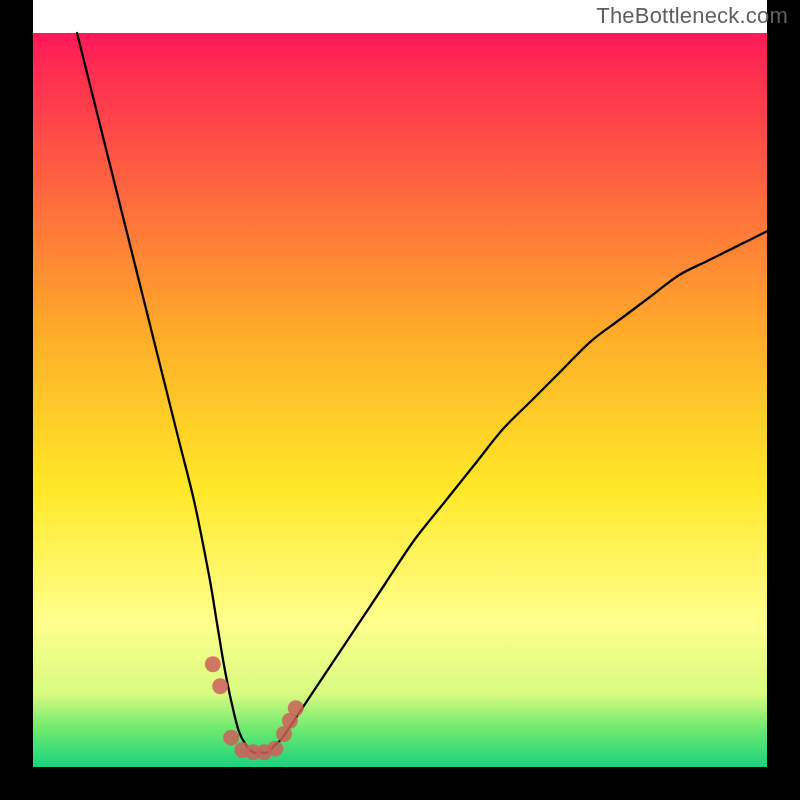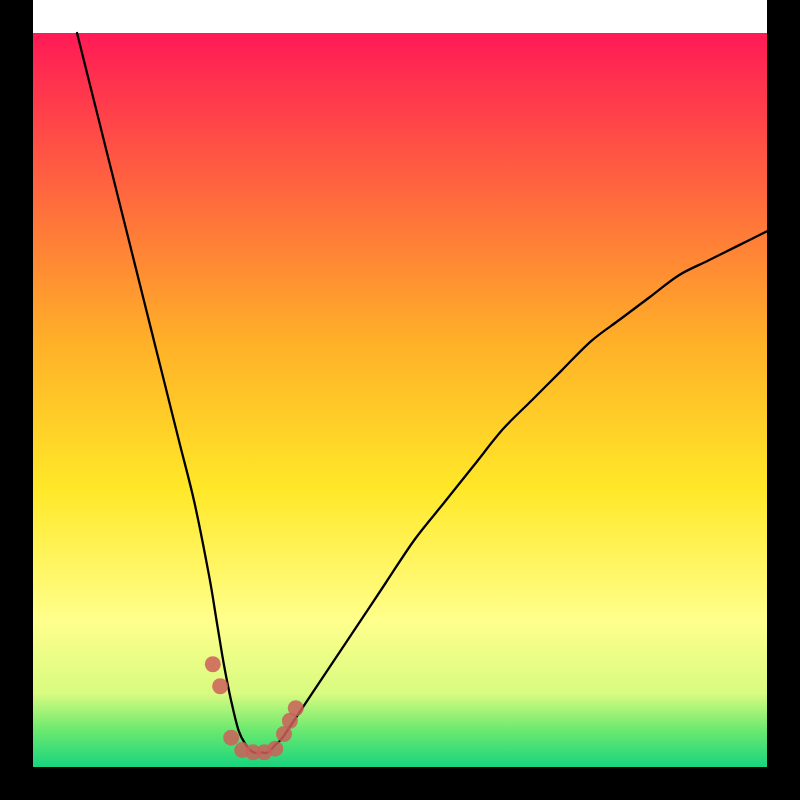--- a/index.html
+++ b/index.html
@@ -29,20 +29,21 @@
   }
   svg {
     display: block;
   }
 </style>
 </head>
 <body>
 
 <div class="canvas-wrap">
 
+  <div class="watermark">TheBottleneck.com</div>
 
   <svg width="800" height="800" viewBox="0 0 800 800">
     <defs>
 
       <linearGradient id="bg-grad" x1="0" y1="0" x2="0" y2="1">
         <stop id="g0" offset="0%" stop-color="#ff1a56"></stop>
         <stop id="g1" offset="42%" stop-color="#ffb028"></stop>
         <stop id="g2" offset="62%" stop-color="#ffe828"></stop>
         <stop id="g3" offset="80%" stop-color="#ffff8c"></stop>
         <stop id="g4" offset="90%" stop-color="#d8fb80"></stop>

